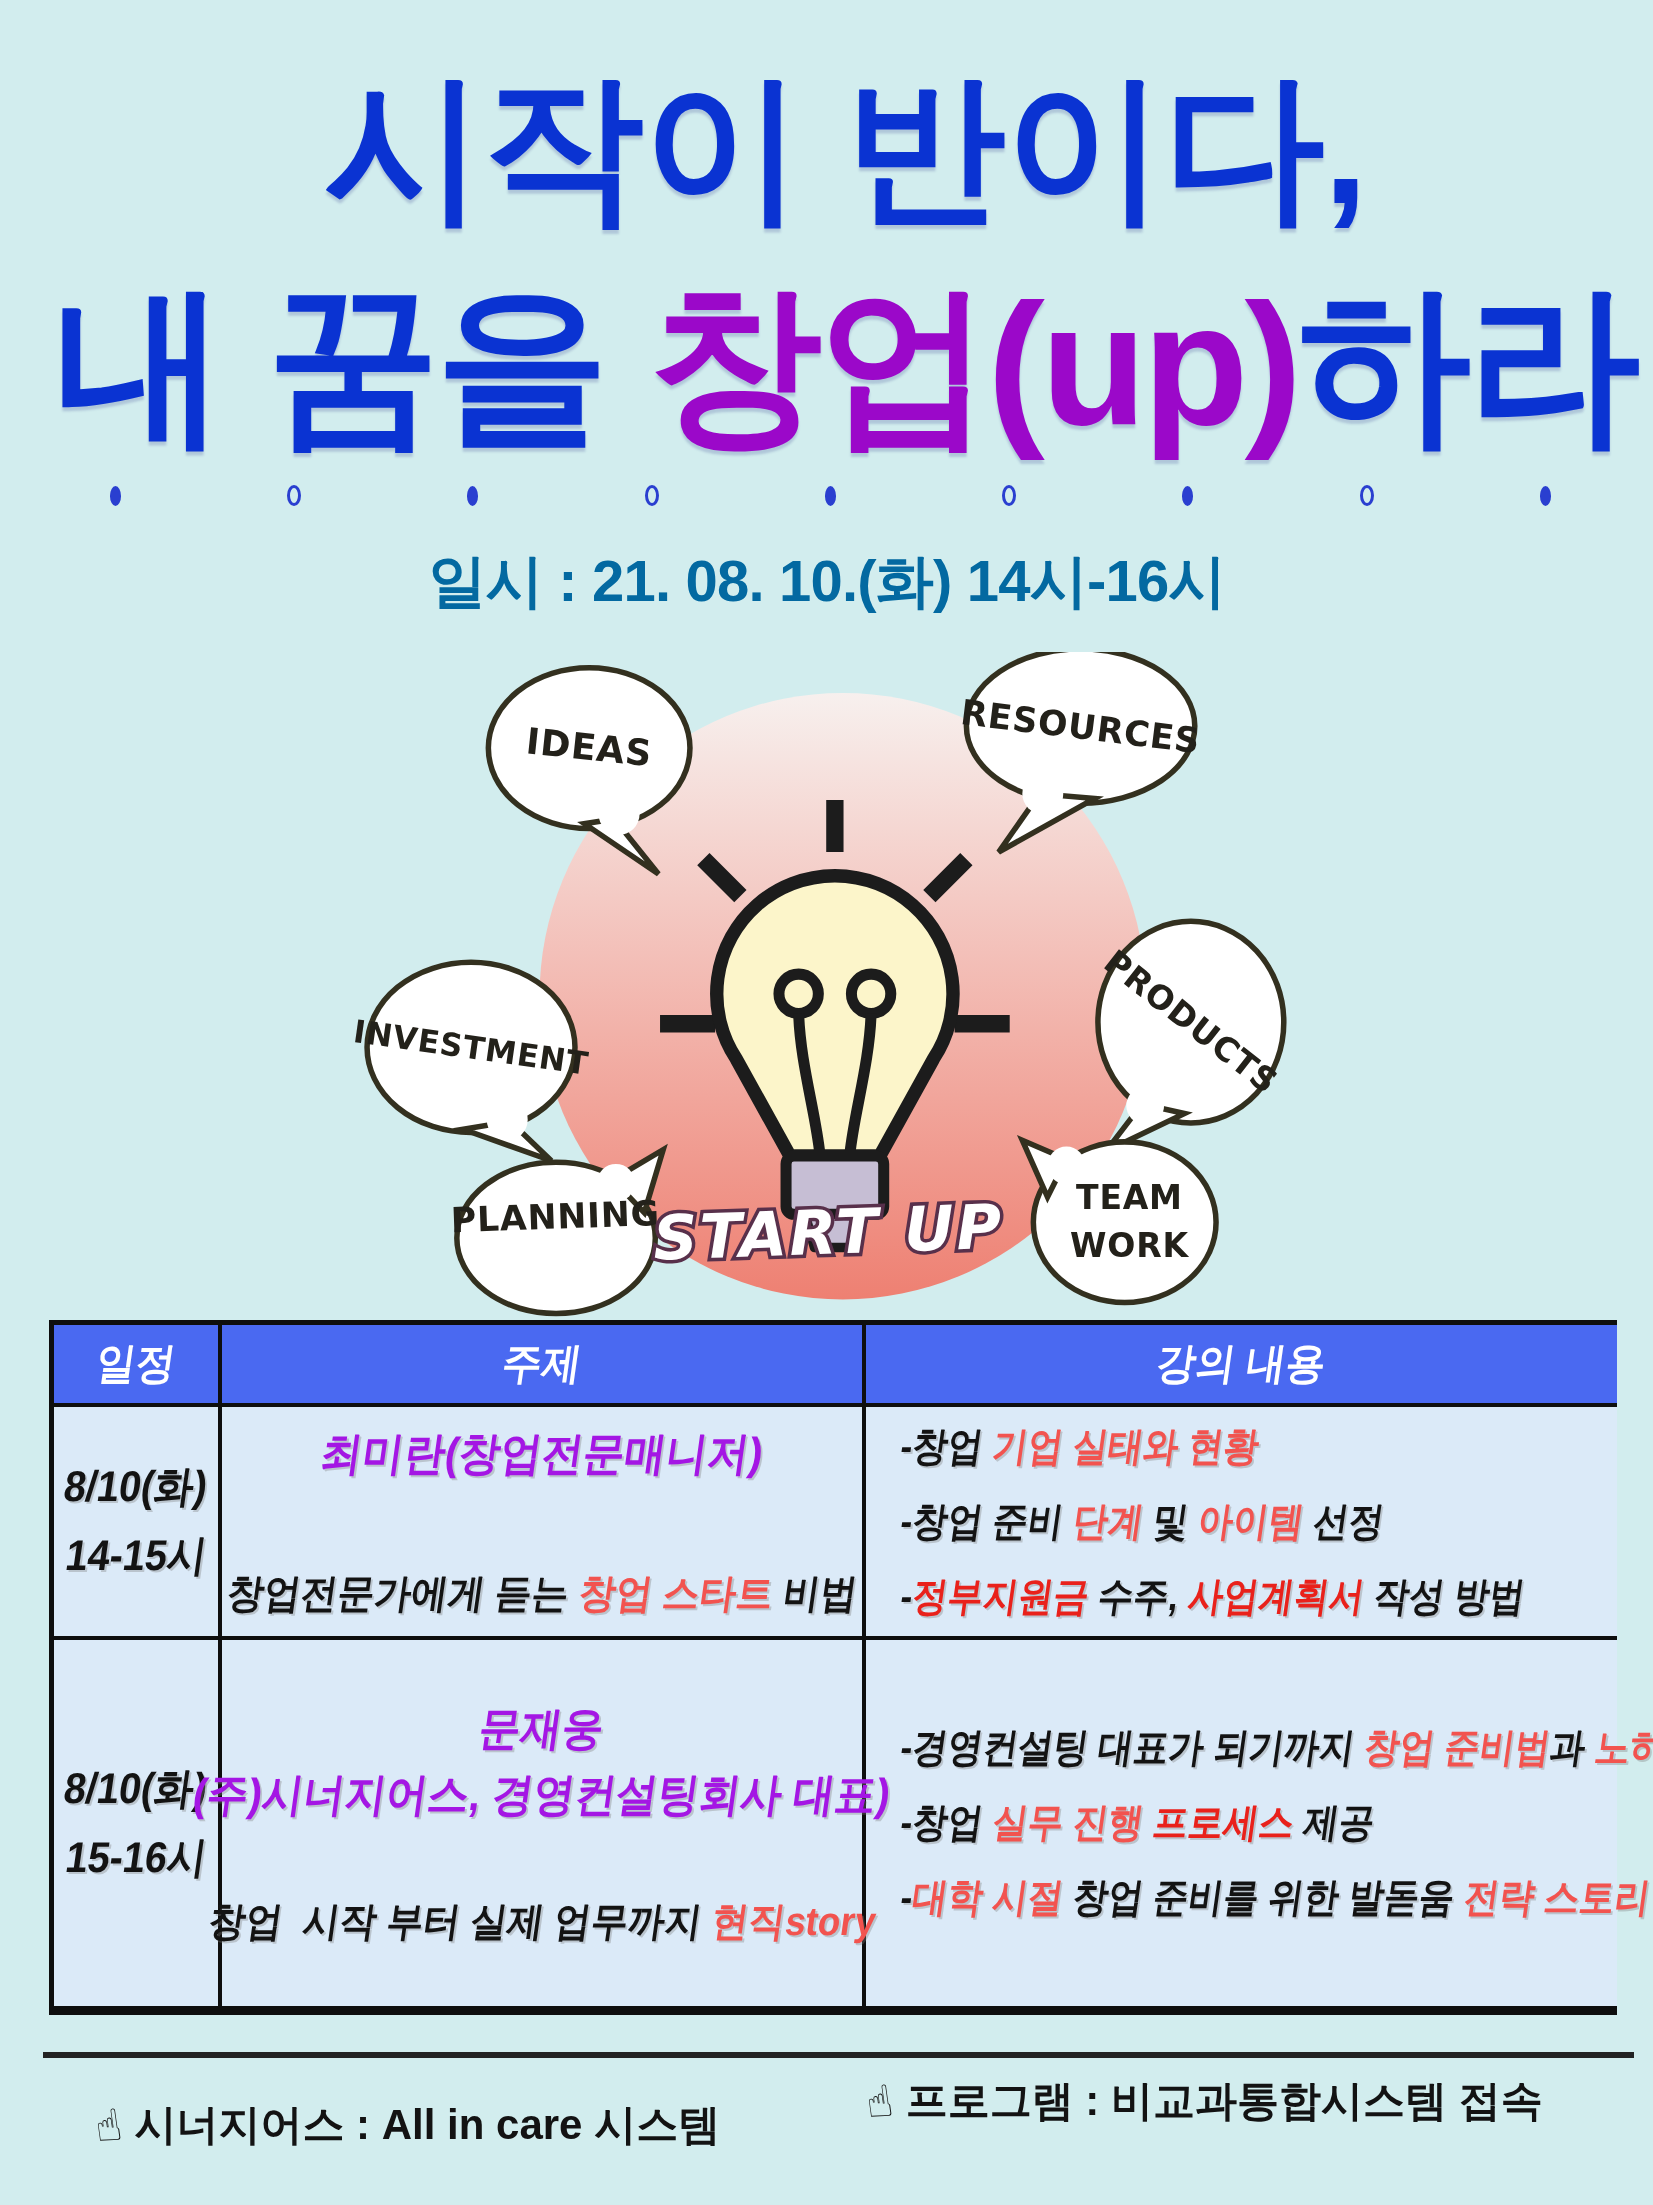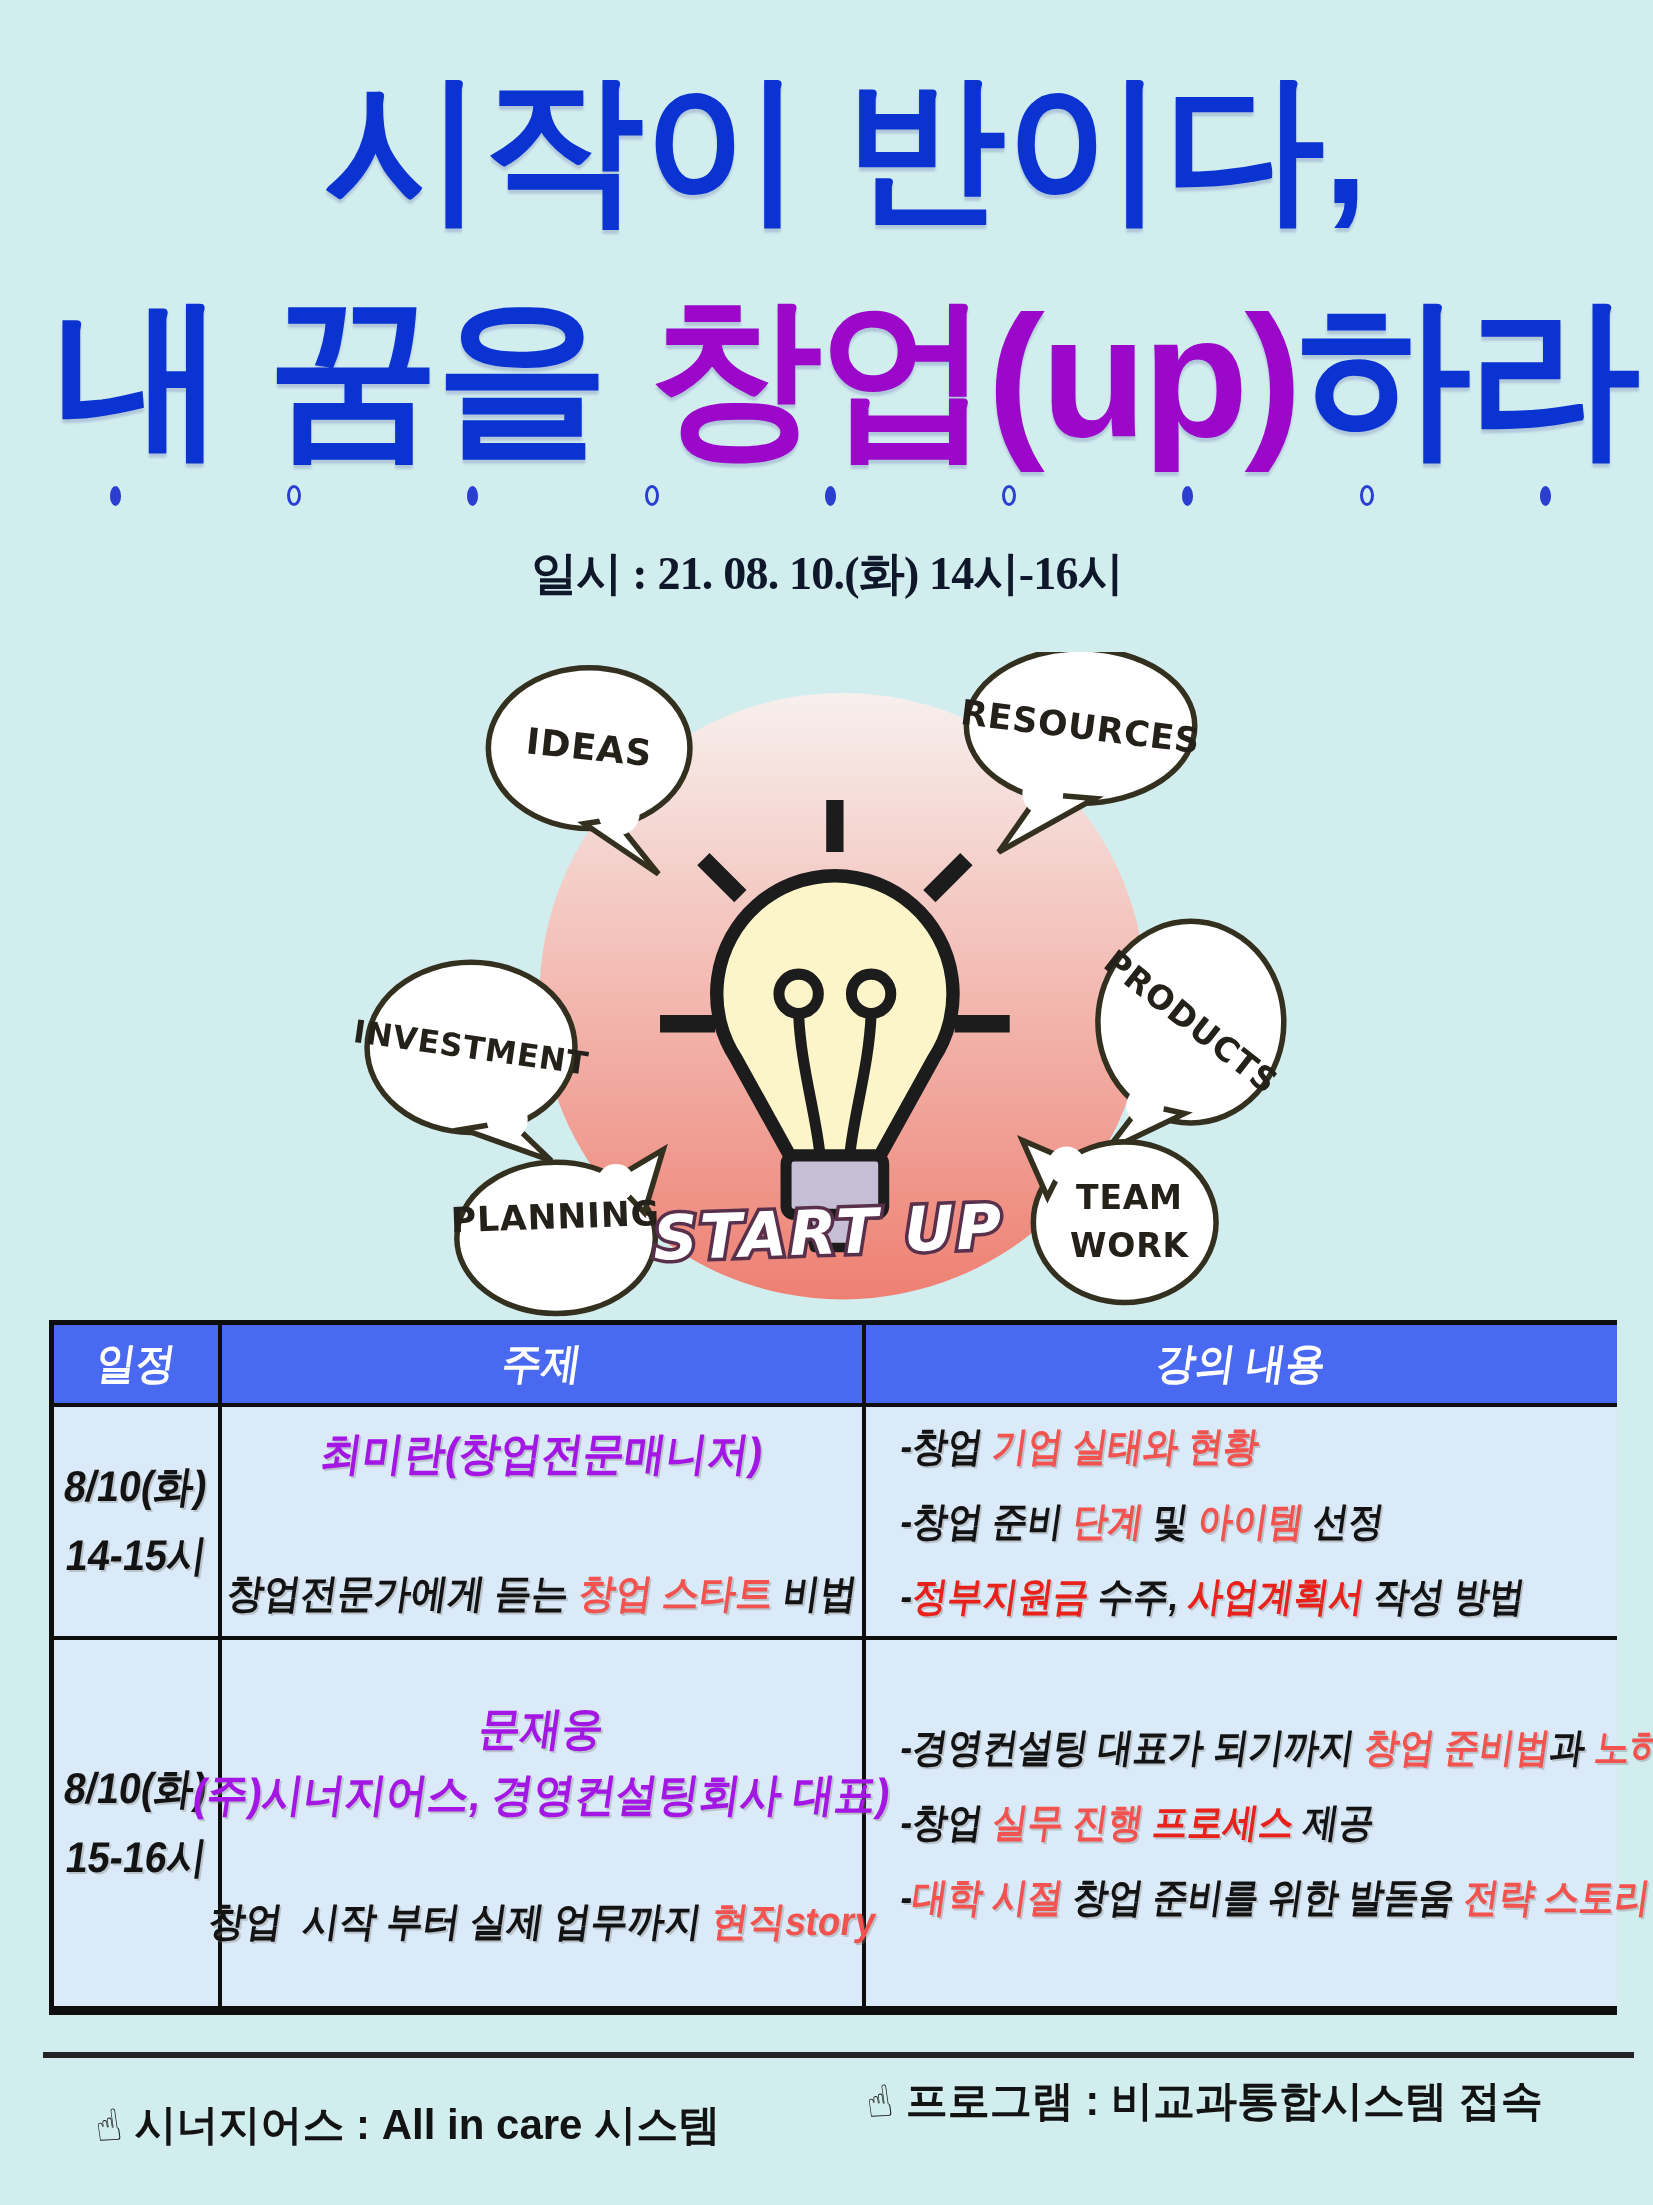--- a/index.html
+++ b/index.html
@@ -13,30 +13,30 @@
     width:1654px;height:2205px;position:relative;overflow:hidden;
     background:var(--page-bg);
     font-family:"Liberation Sans","DejaVu Sans",sans-serif;
     color:var(--text-black);
   }
   .abs{position:absolute;}
   
   .title-line{left:0;right:0;text-align:center;font-weight:900;white-space:nowrap;
     text-shadow:0 3.9px 2.4px rgba(20,30,120,.18);margin-left:36px;}
   .title1{top:41px;font-size:161px;color:var(--title-blue);letter-spacing:-1.6px;}
-  .title2{top:261px;font-size:173px;letter-spacing:-3.9px;color:var(--title-blue);}
+  .title2{top:249px;font-size:173px;letter-spacing:-3.9px;color:var(--title-blue);}
   .title2 .hl{color:var(--title-purple);}
   
   .dots{top:484px;left:110px;width:1441px;height:23.6px;display:flex;
     justify-content:space-between;align-items:center;}
   .dot{width:11px;height:19.7px;border-radius:50%;background:var(--dot-blue);}
   .dot.hollow{background:transparent;border:3.2px solid var(--dot-blue);width:7.9px;height:15px;}
   
-  .date-line{top:543px;left:0;right:0;text-align:center;font-size:46px;font-weight:800;
-    color:#0f172a;letter-spacing:-0.8px;font-family:Liberation Serif, serif;}
+  .date-line{top:543px;left:0;right:0;text-align:center;font-size:58px;font-weight:800;
+    color:#0369a1;letter-spacing:-0.8px;}
   
   .illu{top:652px;left:315px;width:1024px;height:697px;}
   .bubble-label{font-family:"DejaVu Sans","Liberation Sans",sans-serif;font-weight:600;
     fill:#23211a;letter-spacing:1px;}
   .startup-text{font-family:"DejaVu Sans","Liberation Sans",sans-serif;font-weight:bold;
     font-style:italic;fill:#ffffff;stroke:#58304b;stroke-width:9px;paint-order:stroke;
     letter-spacing:3px;}
   
   .sched-table{top:1320px;left:49px;width:1558px;height:685px;background:var(--table-border);
     border:5.5px solid var(--table-border);display:grid;

